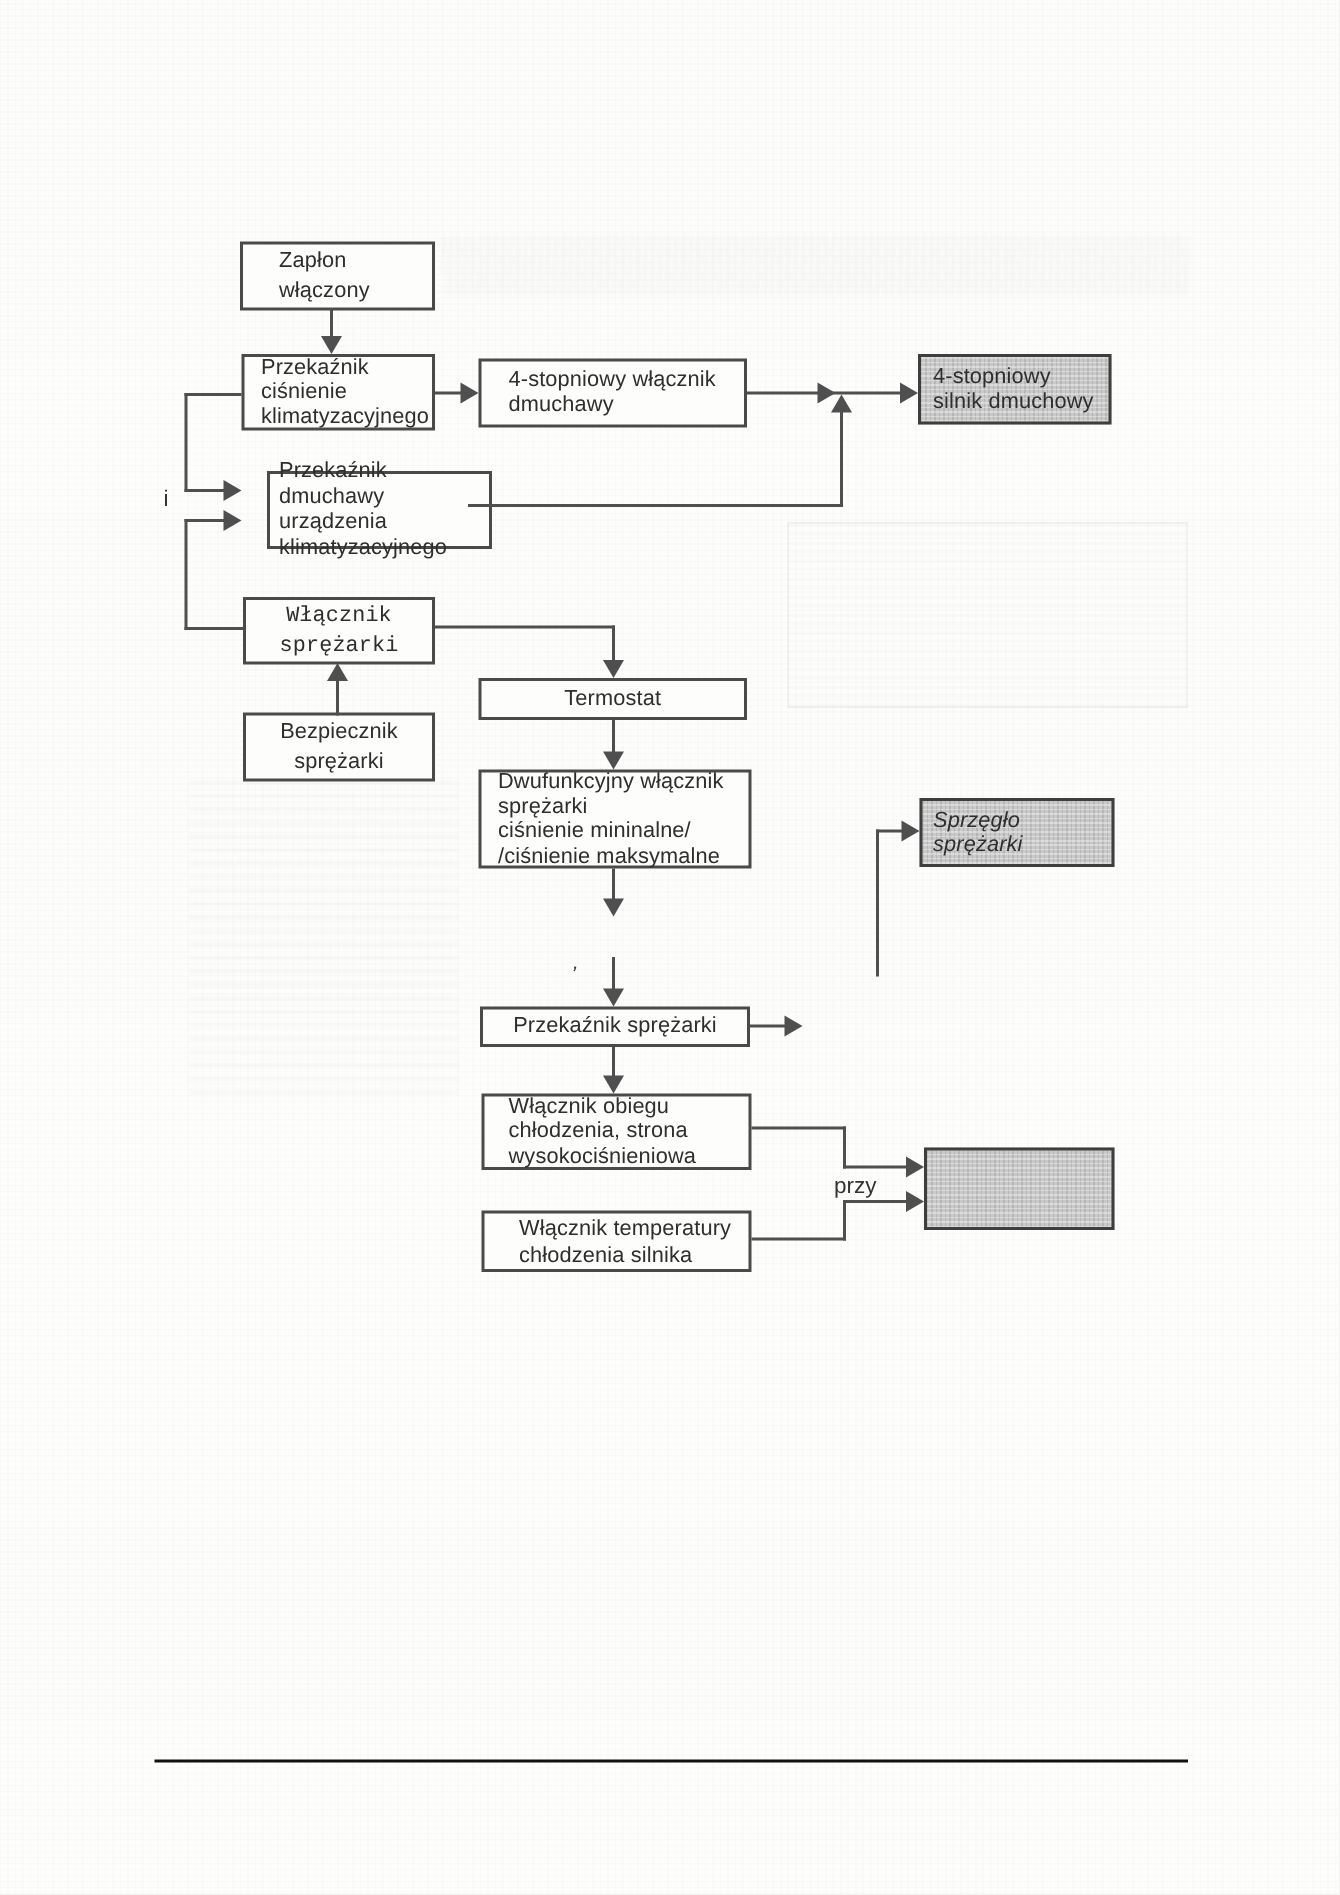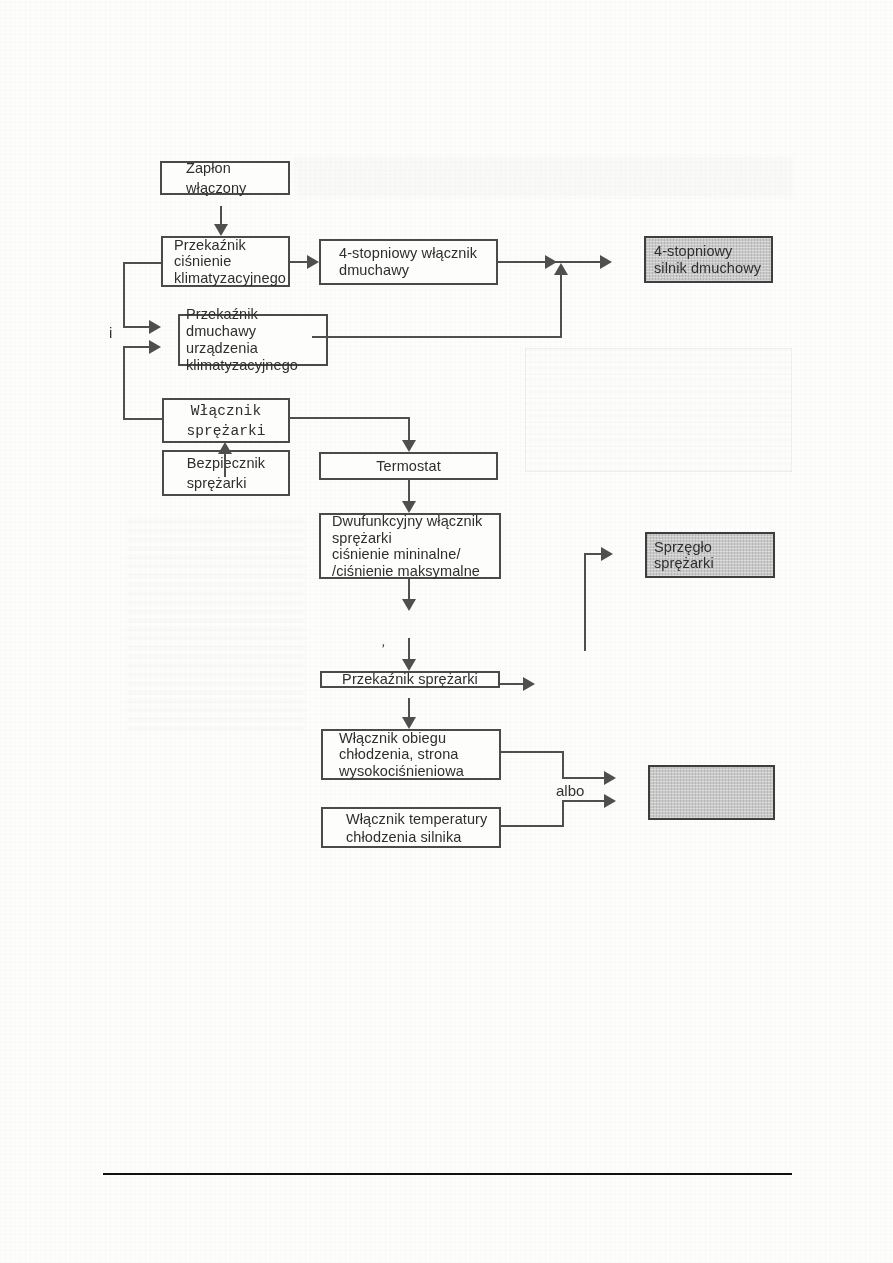--- a/index.html
+++ b/index.html
@@ -26,21 +26,20 @@
     font-size:14.5px;
     line-height:16.5px;
     letter-spacing:0.1px;
   }
   .node.gray{
     background:
       repeating-linear-gradient(0deg, rgba(255,255,255,0.35) 0 1px, transparent 1px 3px),
       repeating-linear-gradient(90deg, rgba(80,80,80,0.16) 0 1px, transparent 1px 3px),
       var(--gray-fill,#c9c9c9);
     border-color:#3e3e3e;
-    margin-left:32px;
   }
   .edge{position:absolute;background:var(--line-color,#4f4f4f);}
   .h{height:2px;}
   .v{width:2px;}
   .tri{position:absolute;width:0;height:0;}
   .aR{border-top:7px solid transparent;border-bottom:7px solid transparent;border-left:12px solid var(--line-color,#4f4f4f);}
   .aD{border-left:7px solid transparent;border-right:7px solid transparent;border-top:12px solid var(--line-color,#4f4f4f);}
   .aU{border-left:7px solid transparent;border-right:7px solid transparent;border-bottom:12px solid var(--line-color,#4f4f4f);}
   .floating-label{position:absolute;font-size:15px;color:#333;}
   .footer-rule{position:absolute;left:103px;top:1173px;width:689px;height:2px;background:#111;}
@@ -54,32 +53,32 @@
     left:525px;top:348px;width:265px;height:122px;
     border:1px solid rgba(90,90,90,0.07);
     background:repeating-linear-gradient(0deg, rgba(0,0,0,0.012) 0 2px, transparent 2px 6px);
   }
   .ghost-smudge{
     left:126px;top:520px;width:180px;height:210px;
     background:repeating-linear-gradient(0deg, rgba(60,60,60,0.022) 0 3px, transparent 3px 9px);
     filter:blur(1px);
   }
   
-  #n-zaplon{left:160px;top:161px;width:130px;height:34px;padding-left:24px;line-height:20px;}
+  #n-zaplon{left:160px;top:161px;width:130px;height:46px;padding-left:24px;line-height:20px;}
   #n-przekaznik-urzadzenia{left:161px;top:236px;width:129px;height:51px;padding-left:11px;}
   #n-wlacznik-dmuchawy{left:319px;top:239px;width:179px;height:46px;padding-left:18px;line-height:17px;}
   #n-silnik-dmuchowy{left:612px;top:236px;width:129px;height:47px;padding-left:8px;line-height:17px;}
   #n-przekaznik-dmuchawy{left:178px;top:314px;width:150px;height:52px;padding-left:6px;line-height:17px;}
   #n-wlacznik-sprezarki{left:162px;top:398px;width:128px;height:45px;justify-content:center;text-align:center;line-height:20px;font-family:Liberation Mono, monospace;}
-  #n-bezpiecznik{left:162px;top:450px;width:128px;height:46px;justify-content:center;text-align:left;line-height:20px;}
+  #n-bezpiecznik{left:162px;top:475px;width:128px;height:46px;justify-content:center;text-align:center;line-height:20px;}
   #n-termostat{left:319px;top:452px;width:179px;height:28px;justify-content:center;text-align:center;}
   #n-dwufunkcyjny{left:319px;top:513px;width:182px;height:66px;padding-left:11px;}
-  #n-sprzeglo{left:613px;top:532px;width:130px;height:46px;padding-left:7px;}
+  #n-sprzeglo{left:613px;top:532px;width:130px;height:46px;padding-left:7px;font-style:italic;}
   #n-sterowanie{left:320px;top:611px;width:180px;height:27px;justify-content:center;text-align:center;}
-  #n-przekaznik-sprezarki{left:320px;top:671px;width:180px;height:17px;justify-content:center;text-align:center;}
+  #n-przekaznik-sprezarki{left:320px;top:671px;width:180px;height:27px;justify-content:center;text-align:center;}
   #n-wylacznik-termiczny{left:535px;top:651px;width:203px;height:70px;padding-left:9px;line-height:17px;}
   #n-wlacznik-obiegu{left:321px;top:729px;width:180px;height:51px;padding-left:16px;}
   #n-wlacznik-temperatury{left:321px;top:807px;width:180px;height:41px;padding-left:23px;line-height:18px;}
   #n-dmuchowa{left:616px;top:765px;width:127px;height:55px;padding-left:26px;line-height:15.5px;}
   #lbl-i{left:109px;top:324px;}
   #lbl-albo{left:556px;top:782px;}
   #lbl-stray{left:381px;top:641px;font-size:14px;transform:rotate(12deg);}
 </style>
 </head>
 <body>
@@ -174,17 +173,17 @@
 
   <div class="edge h" style="left:501px;top:751px;width:63px;"></div>
   <div class="edge v" style="left:562px;top:751px;height:28px;"></div>
   <div class="edge h" style="left:562px;top:777px;width:43px;"></div>
   <div class="tri aR" style="left:604px;top:771px;"></div>
 
   <div class="edge h" style="left:501px;top:825px;width:63px;"></div>
   <div class="edge v" style="left:562px;top:801px;height:26px;"></div>
   <div class="edge h" style="left:562px;top:800px;width:43px;"></div>
   <div class="tri aR" style="left:604px;top:794px;"></div>
-  <div class="floating-label" id="lbl-albo">albo</div>
+  <div class="floating-label" id="lbl-albo">przy</div>
 
   <div class="footer-rule"></div>
 
 </div>
 
 </body></html>

